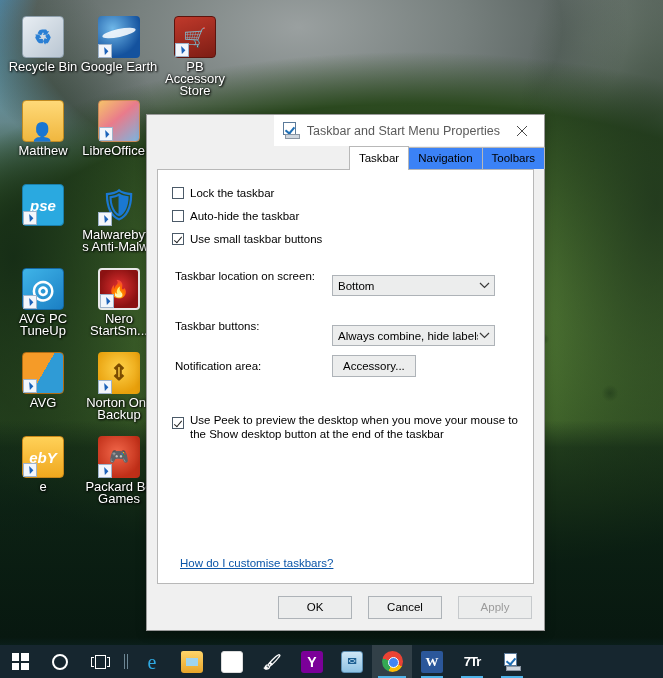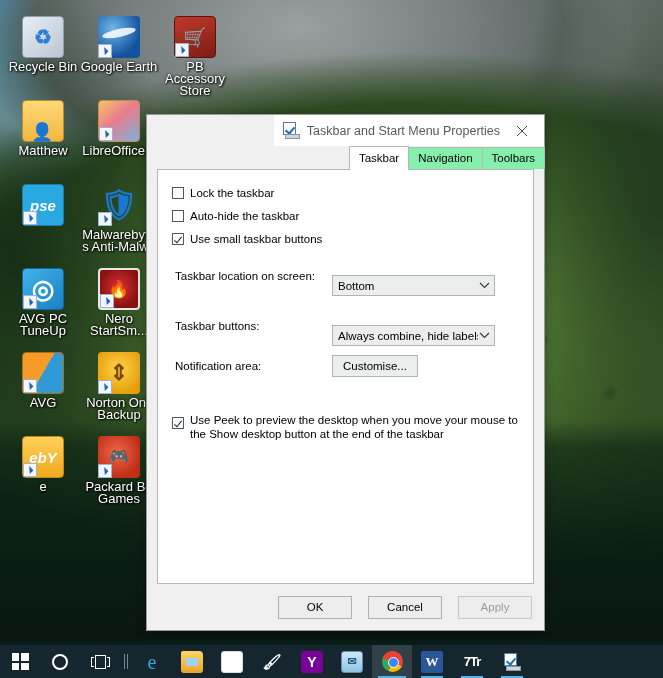--- a/index.html
+++ b/index.html
@@ -174,21 +174,21 @@
     display: flex; align-items: flex-end;
     padding-left: 22px;
     height: 23px;
     flex: 0 0 auto;
   }
   .tab {
     font-size: 11.5px; color: #000;
     padding: 3px 9px 4px;
     border: 1px solid #b8b8b8;
     border-bottom: none;
-    background: #86efac;
+    background: #3b82f6;
     margin-right: -1px;
     position: relative; z-index: 1;
     cursor: default;
     line-height: 14px;
   }
   .tab.active {
     background: #ffffff;
     z-index: 3;
     padding-top: 4px; padding-bottom: 5px;
     border-color: #b8b8b8;
@@ -468,28 +468,29 @@
           <span class="carat">
             <svg width="11" height="7" viewBox="0 0 11 7">
                 <path d="M1 1 L5.5 5.5 L10 1" stroke="#3a3a3a" stroke-width="1.2" fill="none"></path>
               </svg>
           </span>
         </div>
       </div>
 
       <div class="field-row" style="margin-bottom:0;">
         <div class="field-label">Notification area:</div>
-        <button class="btn wide">Customise...</button>
+        <button class="btn wide">Accessory...</button>
       </div>
 
       <div class="peekrow">
         <div class="cbox checked"></div>
         <div class="peektext">Use Peek to preview the desktop when you move your mouse to the Show desktop button at the end of the taskbar</div>
       </div>
 
+      <div class="helplink">How do I customise taskbars?</div>
     </div>
 
     <div class="btnrow" id="btnrow">
         <button class="btn">OK</button>
         <button class="btn">Cancel</button>
         <button class="btn disabled">Apply</button>
       </div>
   </div>
 
   <div id="taskbar">

